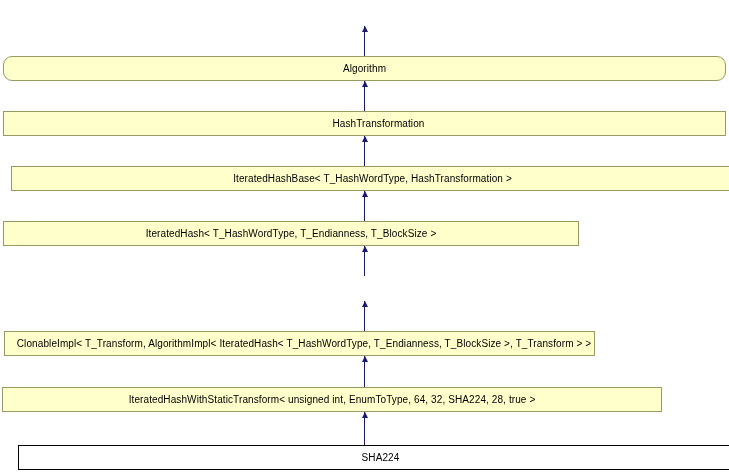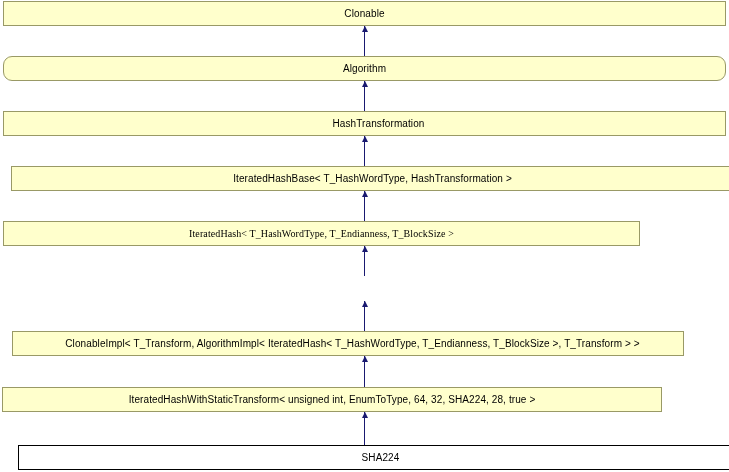--- a/index.html
+++ b/index.html
@@ -67,21 +67,20 @@
     <div class="edge" style="left: 364px; top: 191px; height: 30px; background: rgb(25, 25, 112);"></div>
     <div class="arrowhead" style="left: 362px; top: 191px; border-bottom-color: rgb(25, 25, 112);"></div>
     <div class="edge" style="left: 364px; top: 246px; height: 30px; background: rgb(25, 25, 112);"></div>
     <div class="arrowhead" style="left: 362px; top: 246px; border-bottom-color: rgb(25, 25, 112);"></div>
     <div class="edge" style="left: 364px; top: 301px; height: 30px; background: rgb(25, 25, 112);"></div>
     <div class="arrowhead" style="left: 362px; top: 301px; border-bottom-color: rgb(25, 25, 112);"></div>
     <div class="edge" style="left: 364px; top: 356px; height: 31px; background: rgb(25, 25, 112);"></div>
     <div class="arrowhead" style="left: 362px; top: 356px; border-bottom-color: rgb(25, 25, 112);"></div>
     <div class="edge" style="left: 364px; top: 412px; height: 33px; background: rgb(25, 25, 112);"></div>
     <div class="arrowhead" style="left: 362px; top: 412px; border-bottom-color: rgb(25, 25, 112);"></div>
-    <div class="node base" style="left: 3px; top: 1px; width: 723px;"><span>Clonable</span></div>
     <div class="node base" style="left: 3px; top: 56px; width: 723px; border-radius: 9px;"><span>Algorithm</span></div>
     <div class="node base" style="left: 3px; top: 111px; width: 723px; padding-left: 28px;"><span>HashTransformation</span></div>
     <div class="node base" style="left: 11px; top: 166px; width: 723px;"><span>IteratedHashBase&lt; T_HashWordType, HashTransformation &gt;</span></div>
-    <div class="node base" style="left: 3px; top: 221px; width: 637px; font-family: Liberation Serif, serif;"><span>IteratedHash&lt; T_HashWordType, T_Endianness, T_BlockSize &gt;</span></div>
-    <div class="node base" style="left: 12px; top: 331px; width: 672px; padding-left: 9px;"><span>ClonableImpl&lt; T_Transform, AlgorithmImpl&lt; IteratedHash&lt; T_HashWordType, T_Endianness, T_BlockSize &gt;, T_Transform &gt; &gt;</span></div>
+    <div class="node base" style="left: 3px; top: 221px; width: 576px;"><span>IteratedHash&lt; T_HashWordType, T_Endianness, T_BlockSize &gt;</span></div>
+    <div class="node base" style="left: 4px; top: 331px; width: 591px; padding-left: 9px;"><span>ClonableImpl&lt; T_Transform, AlgorithmImpl&lt; IteratedHash&lt; T_HashWordType, T_Endianness, T_BlockSize &gt;, T_Transform &gt; &gt;</span></div>
     <div class="node base" style="left: 2px; top: 387px; width: 660px;"><span>IteratedHashWithStaticTransform&lt; unsigned int, EnumToType, 64, 32, SHA224, 28, true &gt;</span></div>
     <div class="node current" style="left: 18px; top: 445px; width: 725px;"><span>SHA224</span></div>
   </div>
 
 </body></html>

